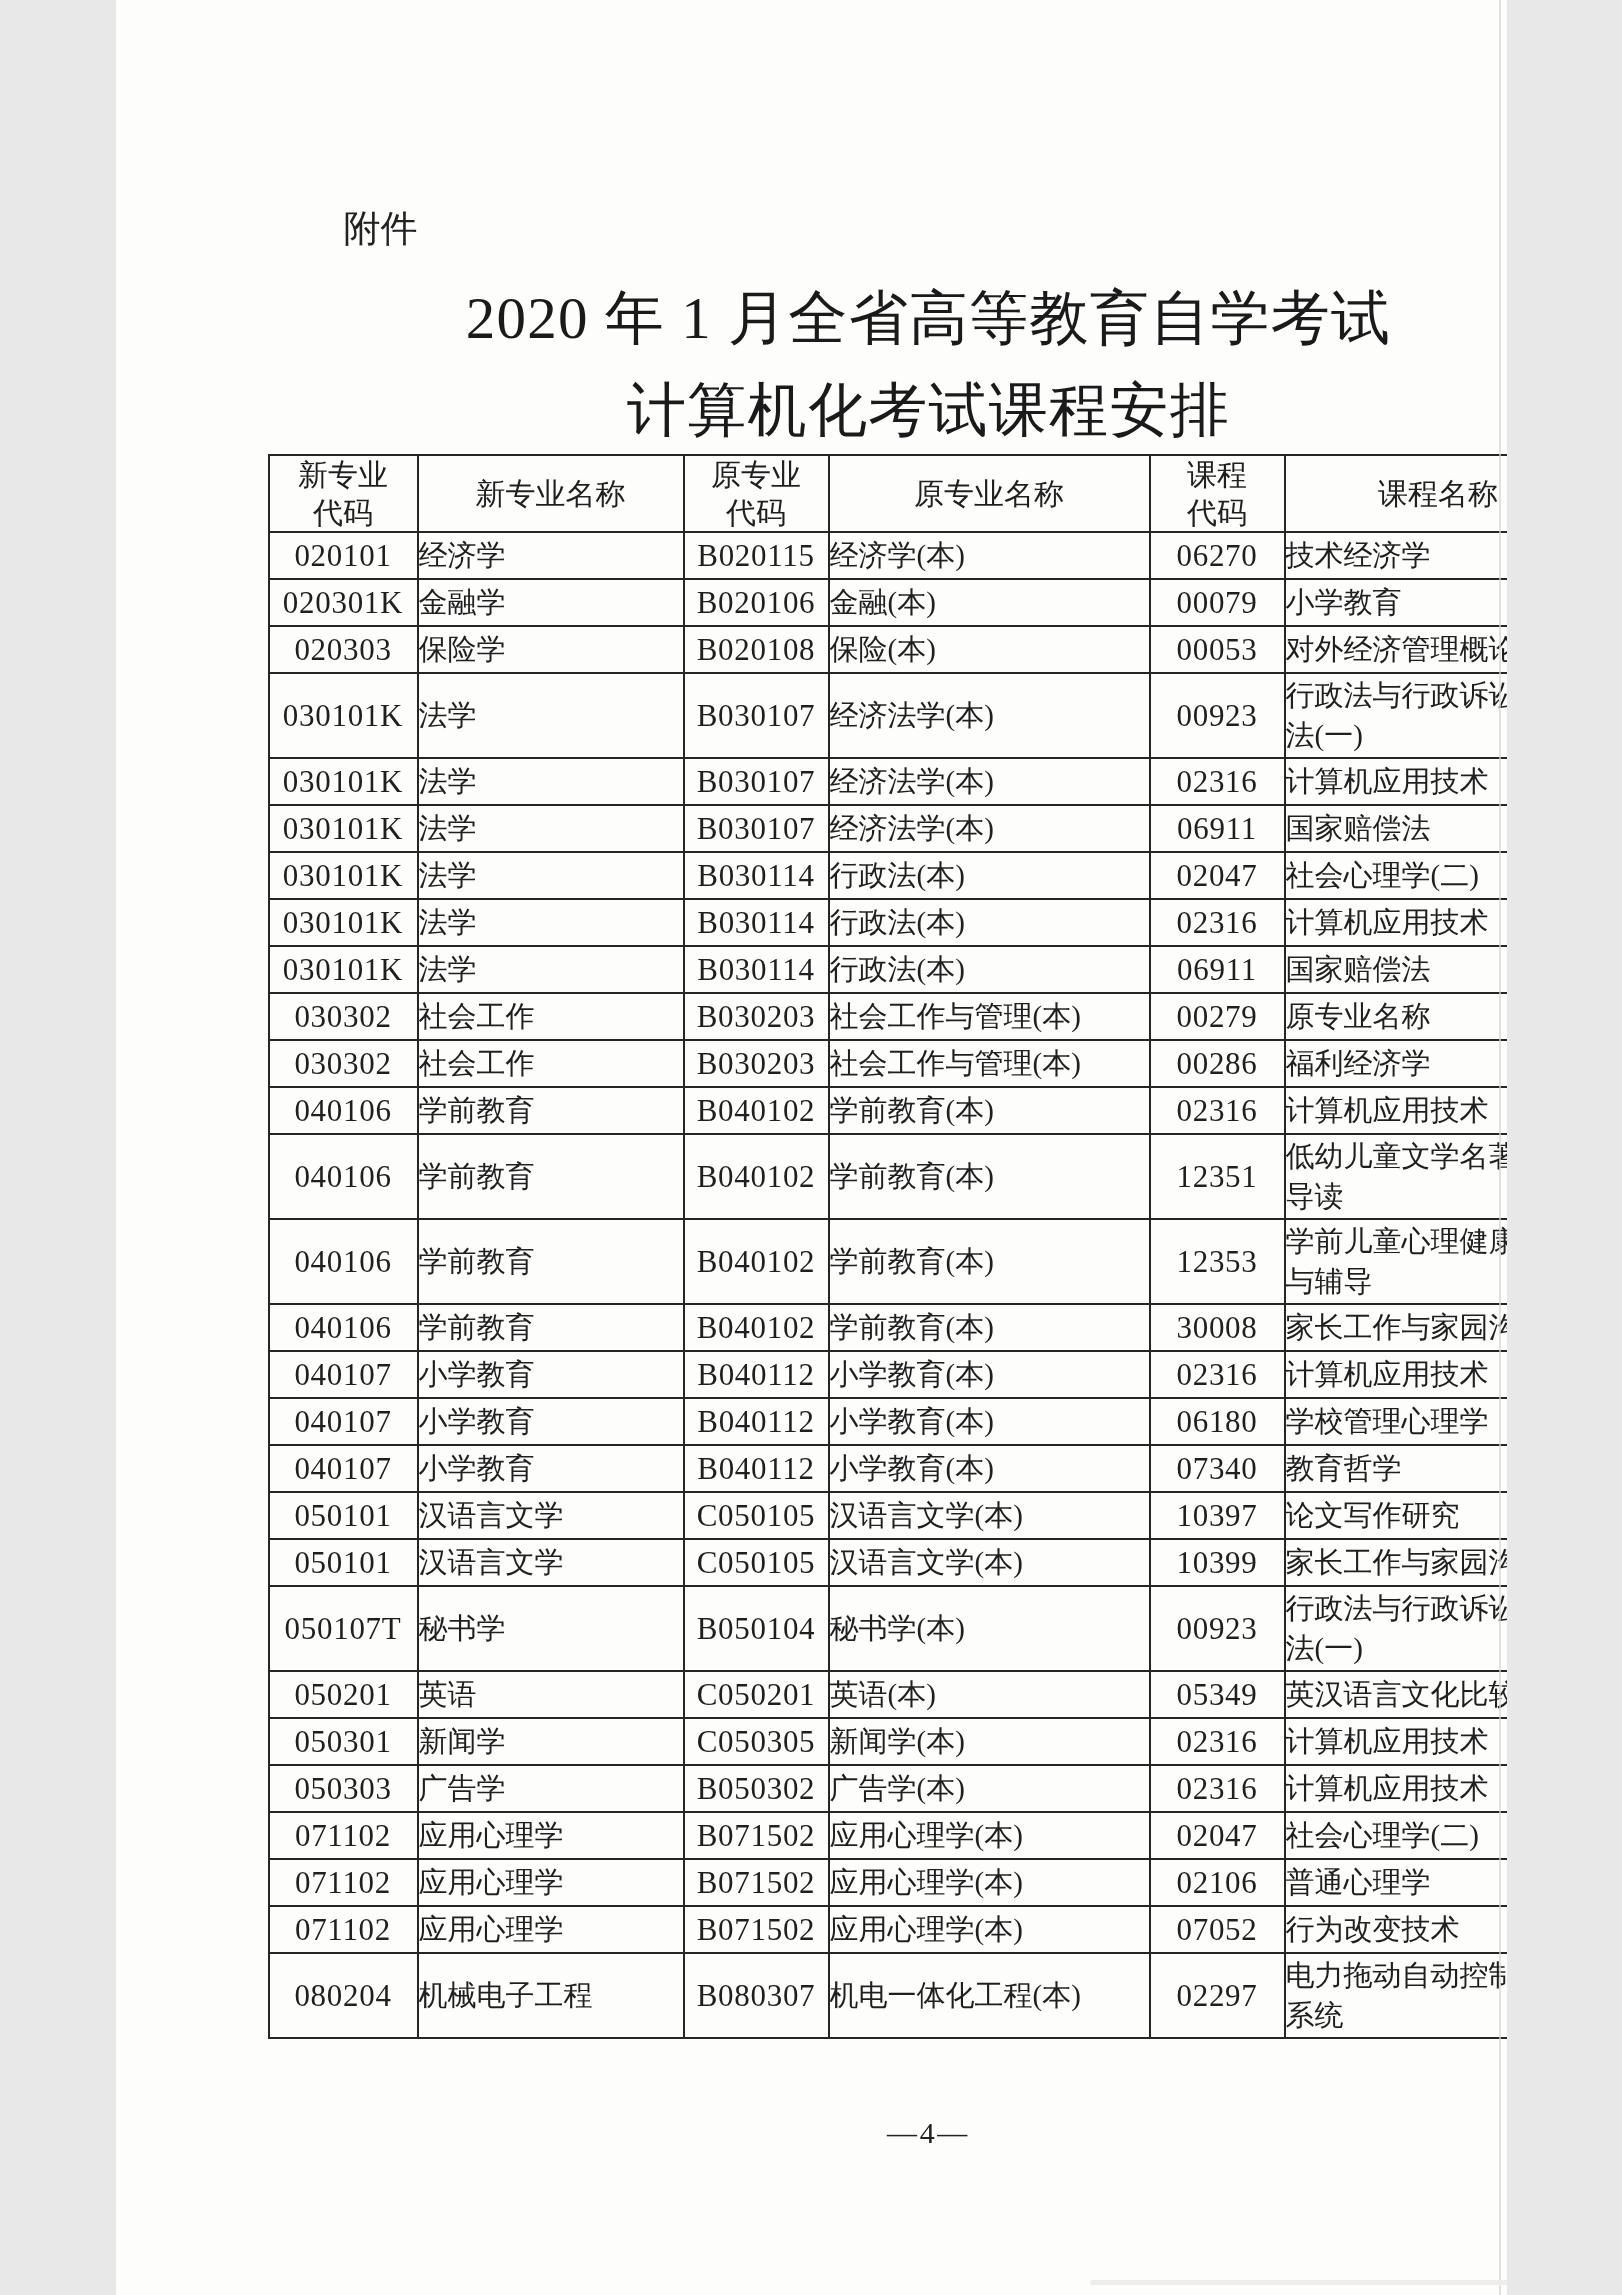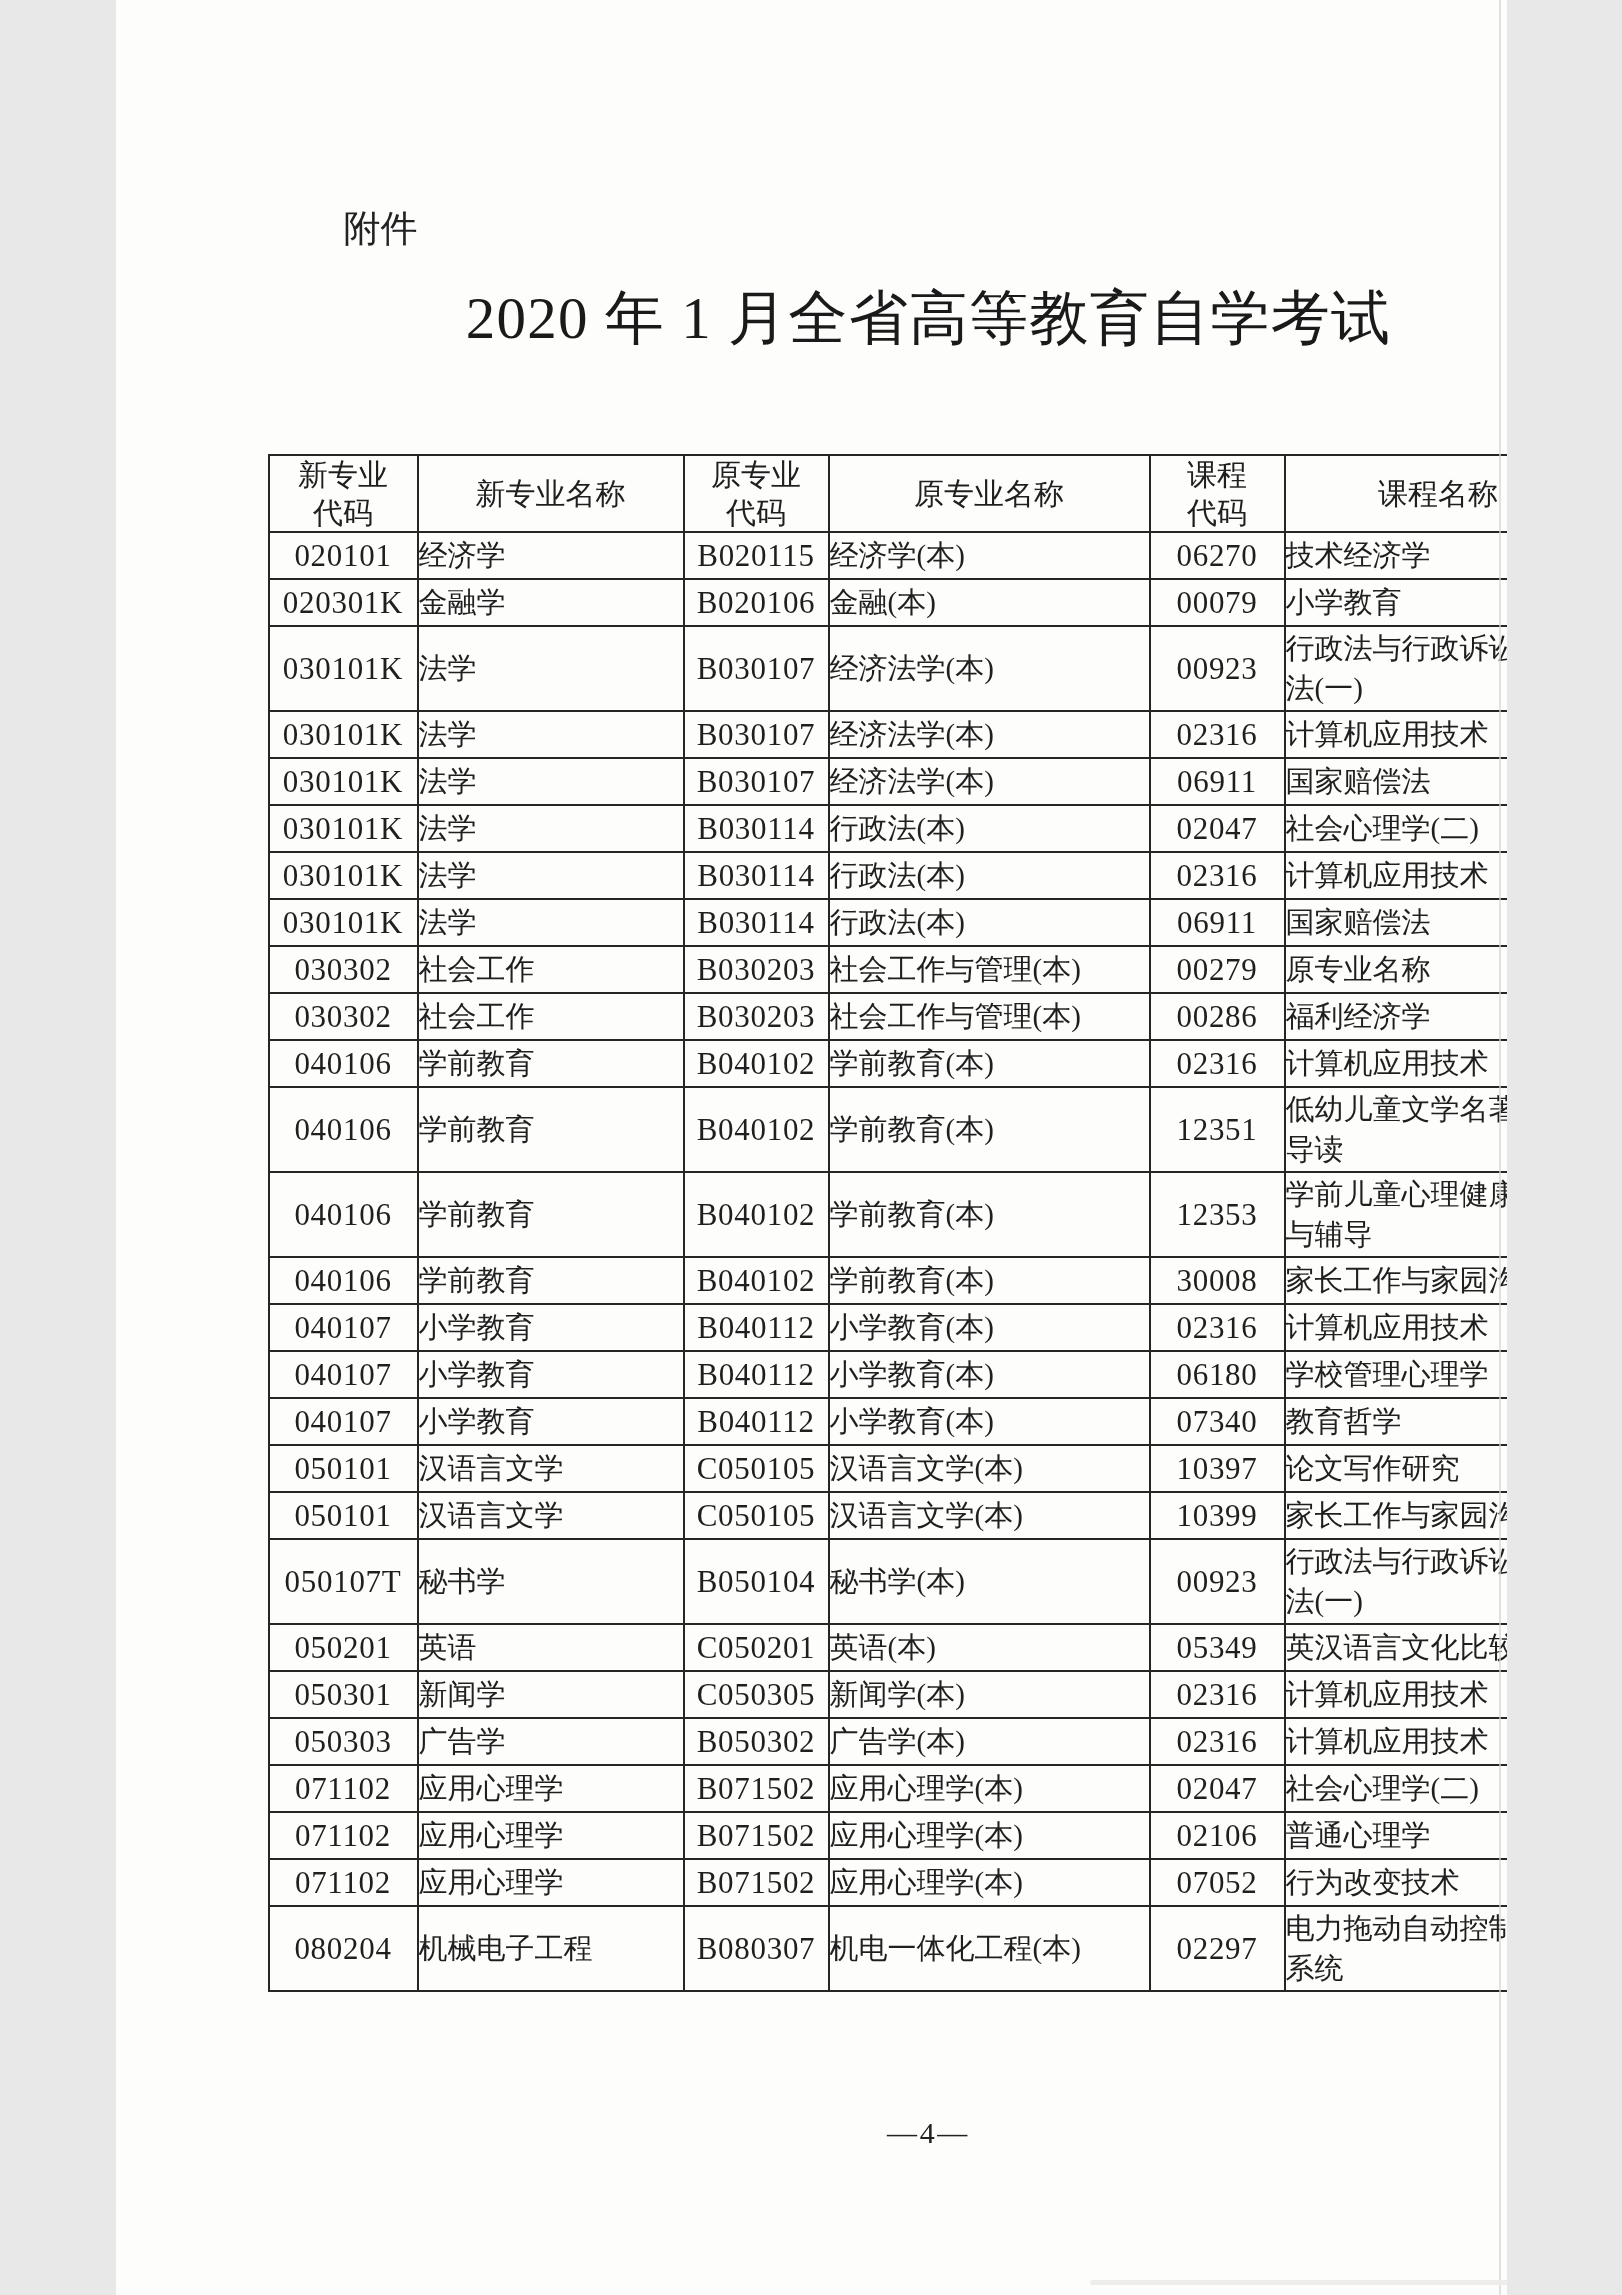--- a/index.html
+++ b/index.html
@@ -113,20 +113,21 @@
 </style>
 </head>
 <body>
 
 <div class="page">
 
   <div class="attachment">附件</div>
 
   <div class="title l1">2020 年 1 月全省高等教育自学考试</div>
 
+  <div class="title l2">计算机化考试课程安排</div>
 
   <table class="course-table">
     <colgroup>
       <col style="width:149px">
       <col style="width:266px">
       <col style="width:145px">
       <col style="width:321px">
       <col style="width:135px">
       <col style="width:307px">
     </colgroup>
@@ -153,20 +154,28 @@
           <td class="c5">技术经济学</td>
         </tr>
         <tr>
           <td class="c0">020301K</td>
           <td class="c1">金融学</td>
           <td class="c2">B020106</td>
           <td class="c3">金融(本)</td>
           <td class="c4">00079</td>
           <td class="c5">小学教育</td>
         </tr>
+        <tr>
+          <td class="c0">020303</td>
+          <td class="c1">保险学</td>
+          <td class="c2">B020108</td>
+          <td class="c3">保险(本)</td>
+          <td class="c4">00053</td>
+          <td class="c5">对外经济管理概论</td>
+        </tr>
         <tr class="tall">
           <td class="c0">030101K</td>
           <td class="c1">法学</td>
           <td class="c2">B030107</td>
           <td class="c3">经济法学(本)</td>
           <td class="c4">00923</td>
           <td class="c5">行政法与行政诉讼
 法(一)</td>
         </tr>
         <tr>

